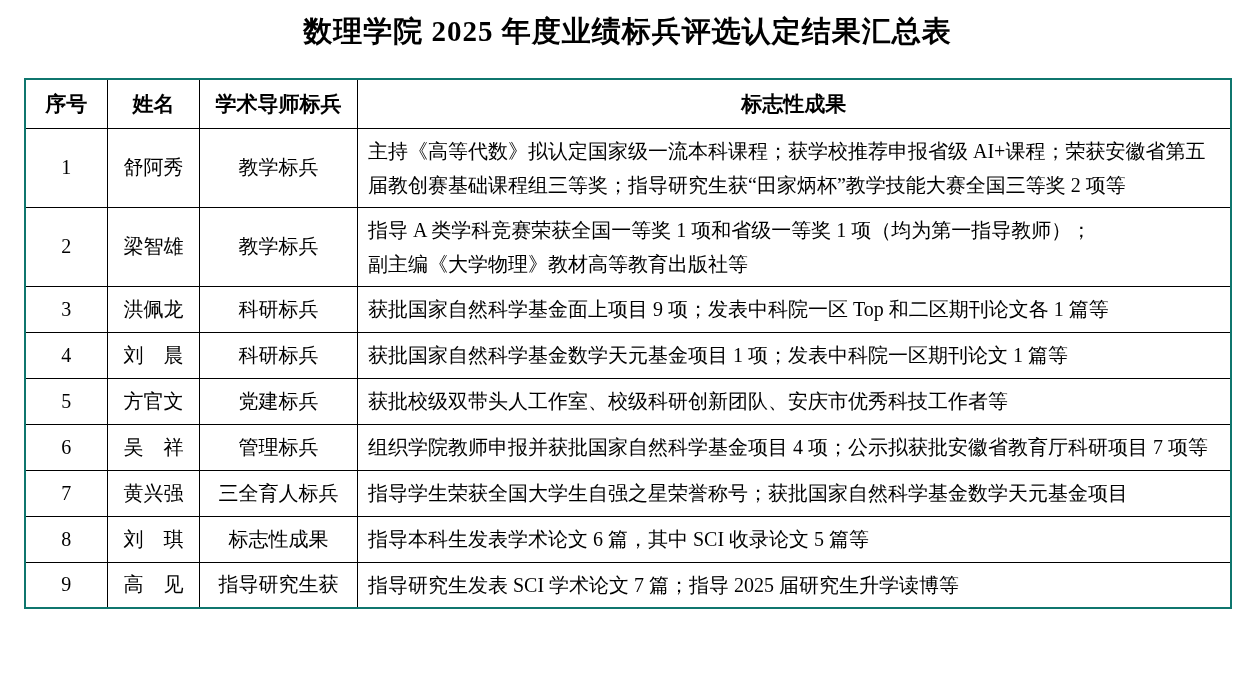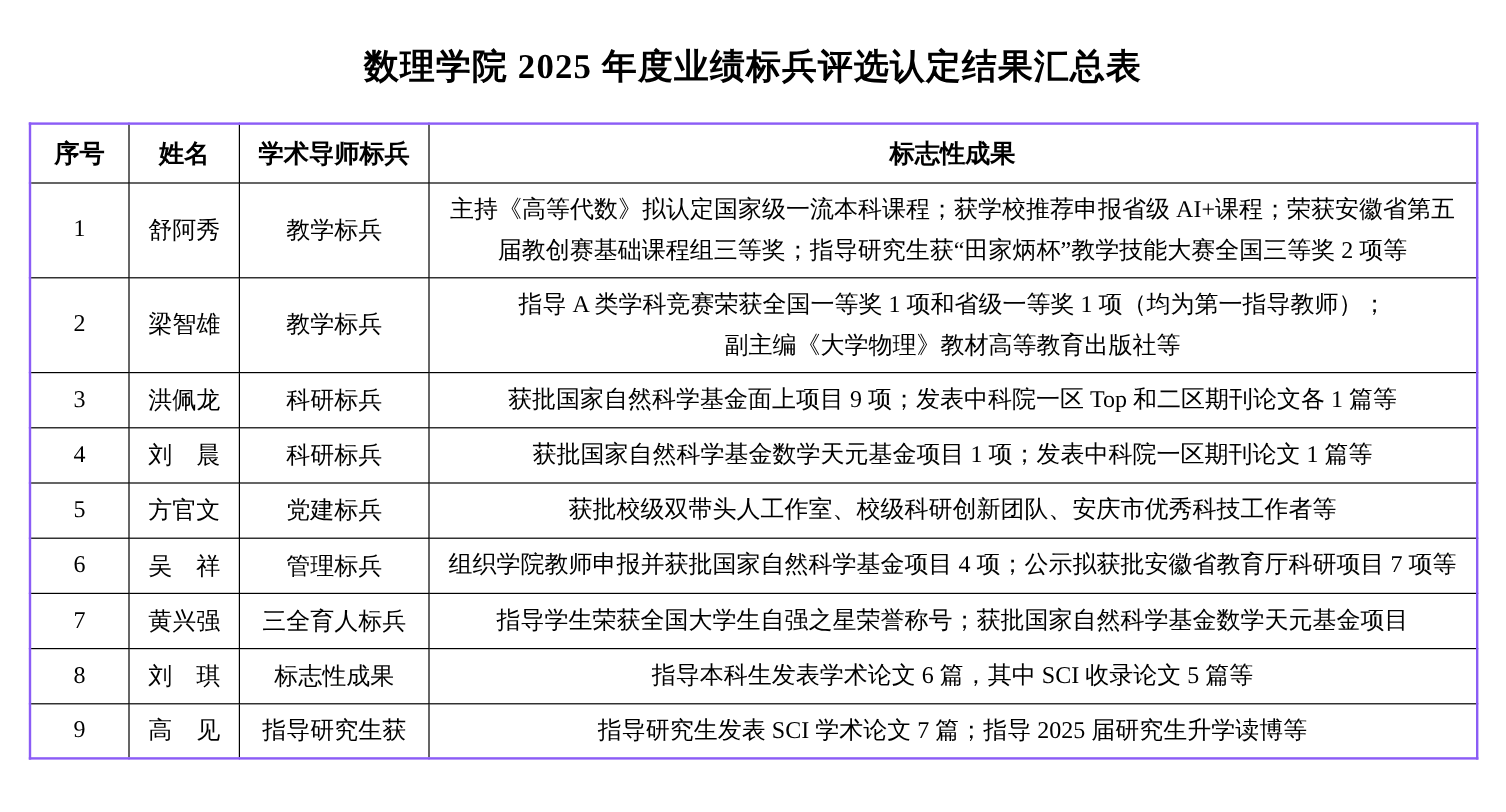--- a/index.html
+++ b/index.html
@@ -7,56 +7,56 @@
     width: 1255px;
     height: 677px;
     background: #ffffff;
     font-family: "Liberation Serif", "DejaVu Serif", serif;
     color: #000000;
     overflow: hidden;
   }
   .page {
     width: 1255px;
     height: 677px;
-    padding-top: 36px;
+    padding-top: 12px;
   }
   .title {
     text-align: center;
     font-size: 29px;
     font-weight: bold;
     letter-spacing: 1px;
     margin-bottom: 26px;
   }
   table.results-table {
     margin: 0 auto;
     width: 1206px;
     border-collapse: collapse;
     table-layout: fixed;
-    border: 2px solid #8b5cf6;
+    border: 2px solid #0f766e;
   }
   .results-table th, .results-table td {
     border: 1px solid #000000;
     font-size: 20px;
     vertical-align: middle;
   }
   .results-table thead th {
     height: 49px;
     font-weight: bold;
     font-size: 21px;
     text-align: center;
   }
   col.col-no   { width: 83px;  }
   col.col-name { width: 92px;  }
   col.col-type { width: 158px; }
   col.col-ach  { width: 873px; }
   td.c-no, td.c-name, td.c-type {
     text-align: center;
   }
   td.c-ach {
-    text-align: center;
+    text-align: left;
     padding: 5px 10px;
     line-height: 34px;
     white-space: pre-line;
   }
   tbody tr { height: 46px; }
 </style>
 </head>
 <body>
 
 <div class="page">

